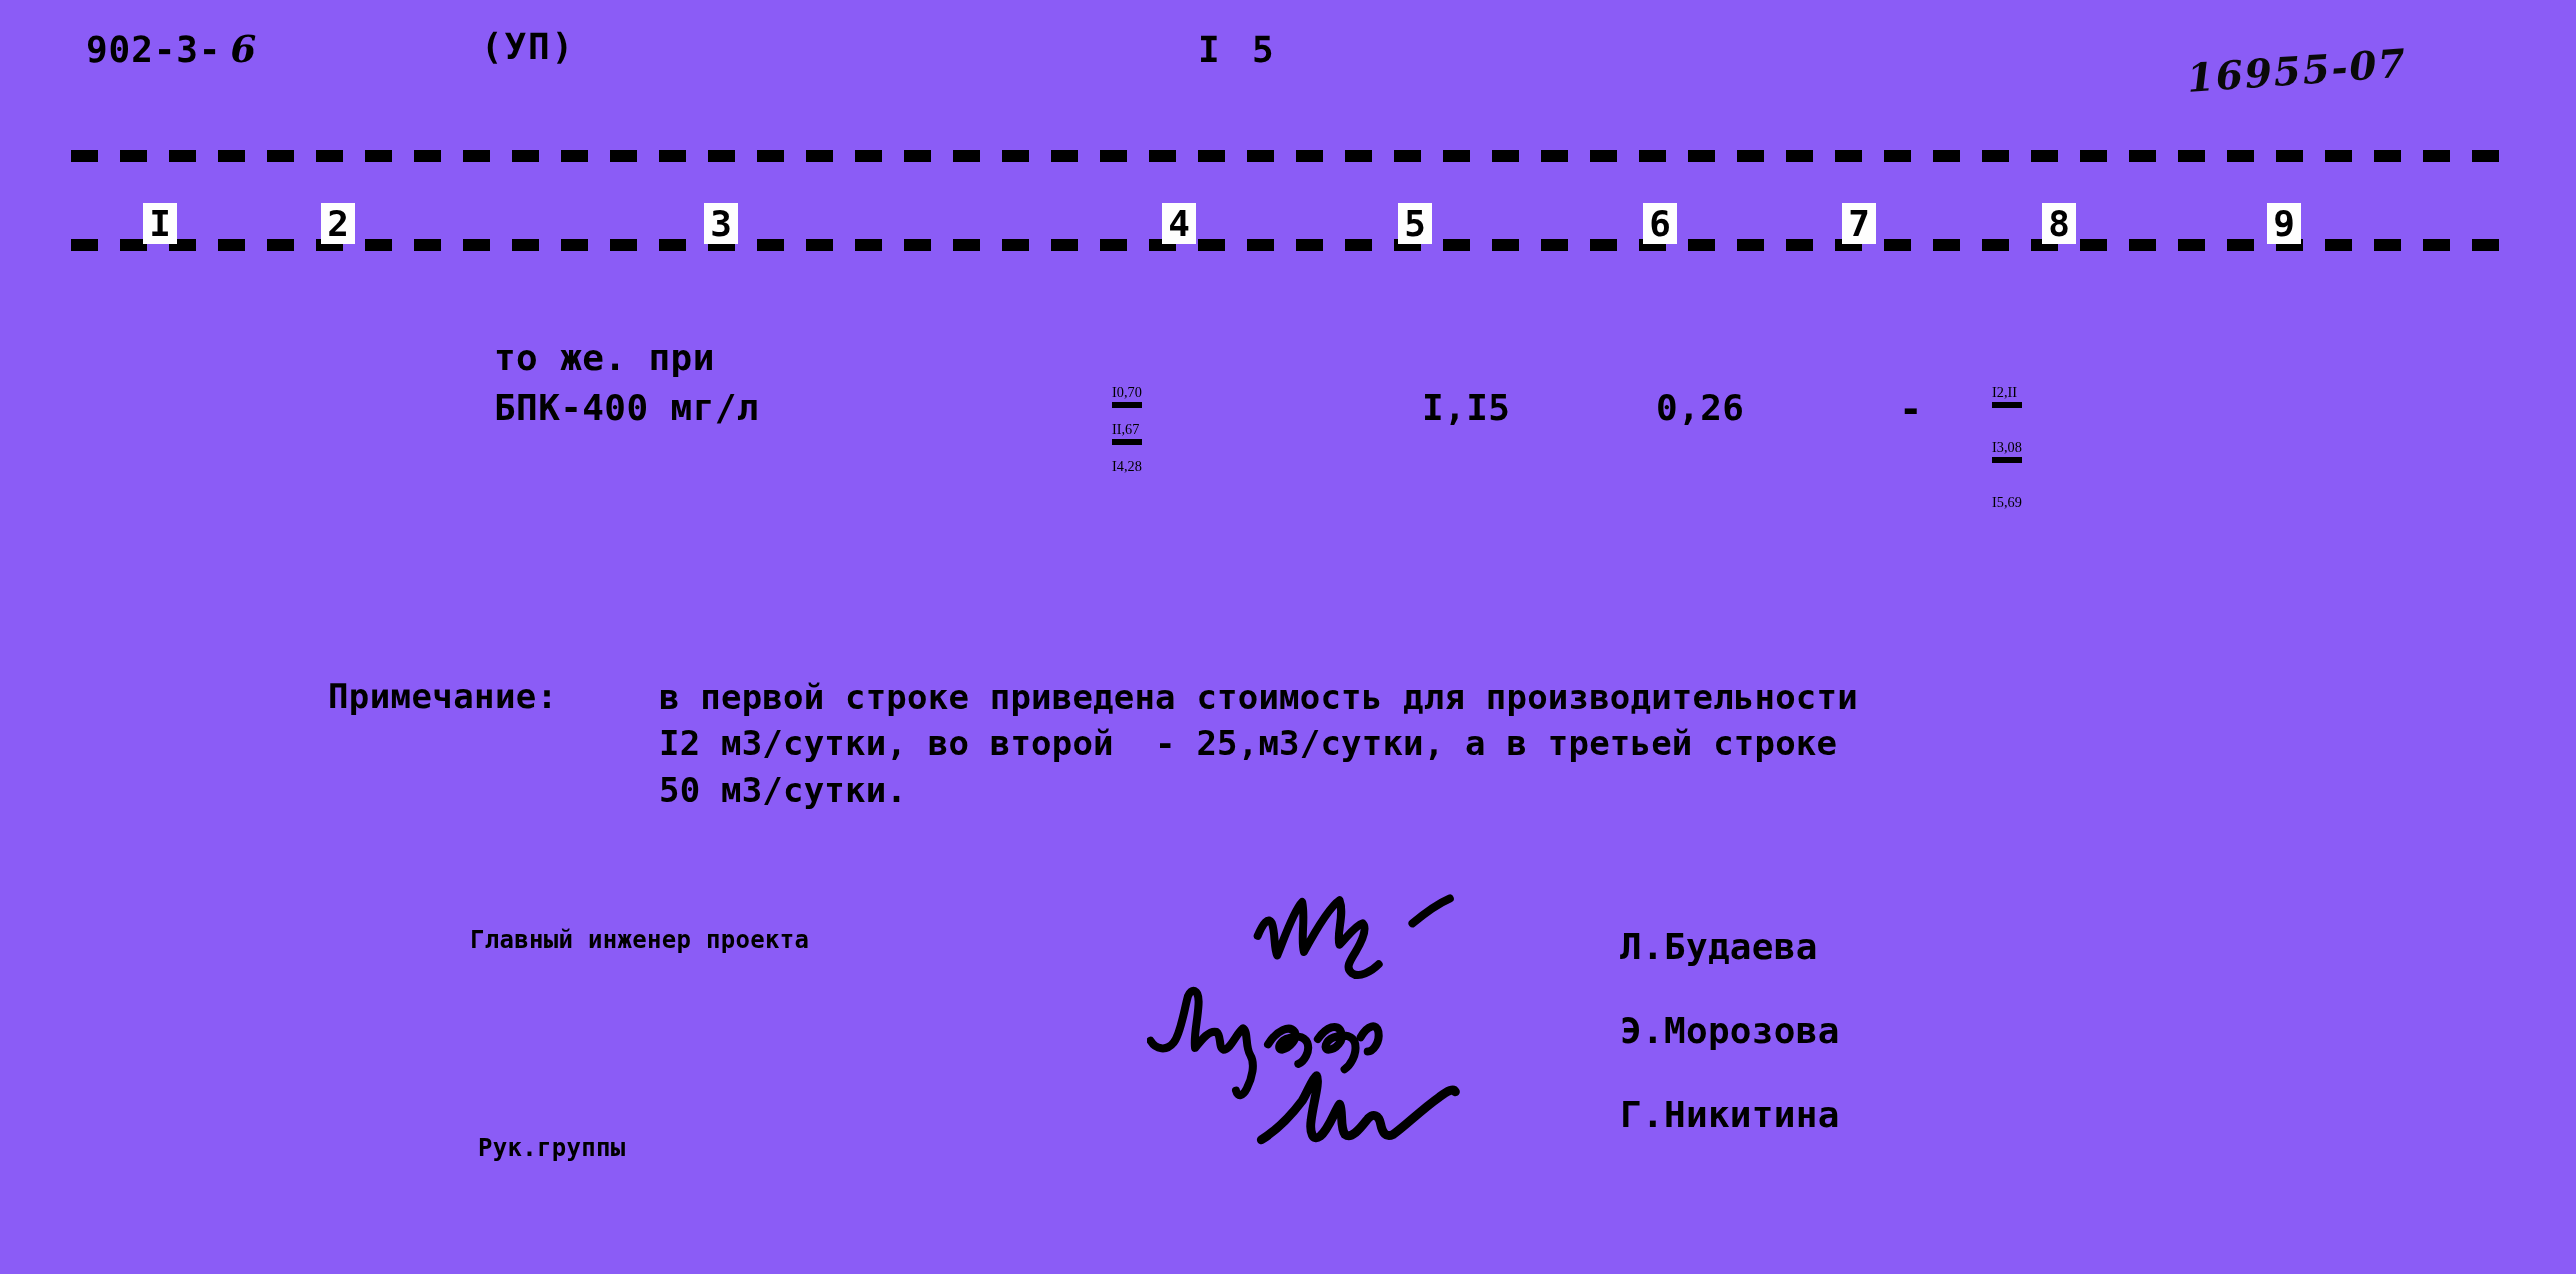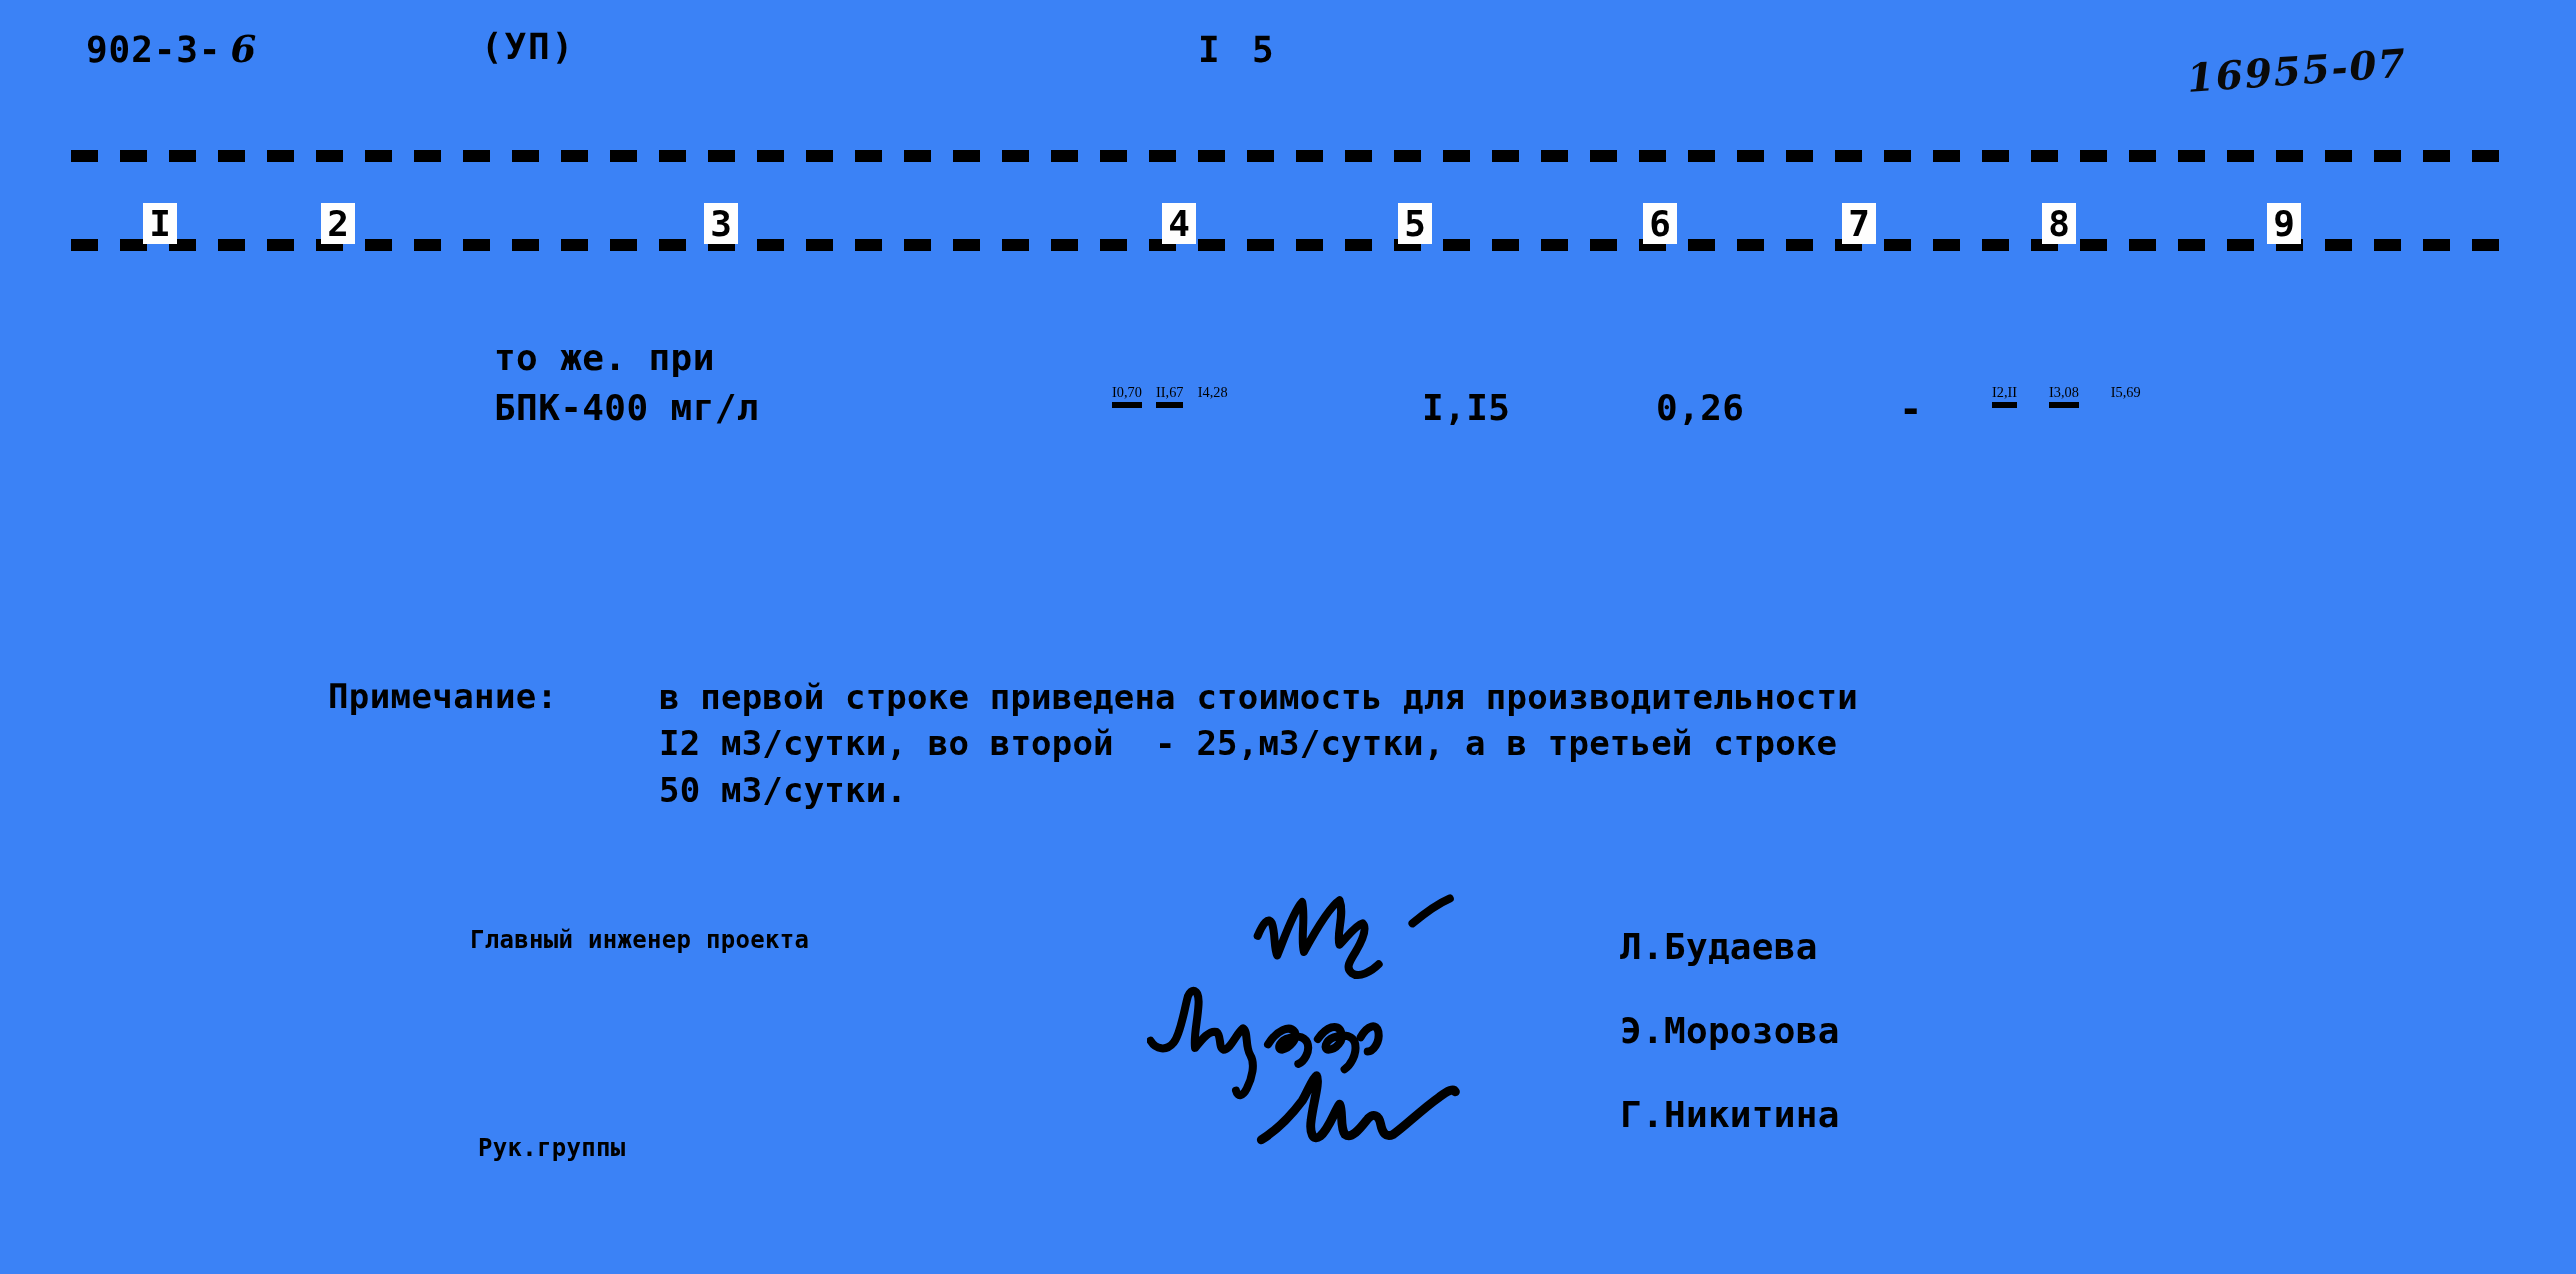--- a/index.html
+++ b/index.html
@@ -12,21 +12,21 @@
     height: 1275px;
     position: relative;
     font-family: "Liberation Serif", "DejaVu Serif", serif;
     color: #000000;
     overflow: hidden;
   }
 
   .page {
     position: absolute;
     inset: 0;
-    background: #3b82f6;
+    background: #8b5cf6;
   }
 
   
   .typed {
     position: absolute;
     font-family: "DejaVu Sans Mono", "Liberation Mono", monospace;
     font-weight: 700;
     color: #000;
     white-space: pre;
     letter-spacing: 0.4px;
@@ -104,21 +104,21 @@
     line-height: 1.05;
   }
   .val-plain { display: inline-block; line-height: 1.05; }
 
   #row-desc-l1 { left: 470px; top: 337px; }
   #row-desc-l2 { left: 470px; top: 387px; text-align: center; }
 
   .stack {
     position: absolute;
     display: flex;
-    flex-direction: row;
+    flex-direction: column;
     gap: 14.3px;
   }
   #col4-stack { left: 1112px; top: 385px; }
   #col8-stack { left: 1992px; top: 385px; gap: 32px; }
 
   #col5-val { left: 1398px; top: 387px; }
   #col6-val { left: 1632px; top: 387px; }
   #col7-val { left: 1875px; top: 387px; font-size: 39px; }
 
   

